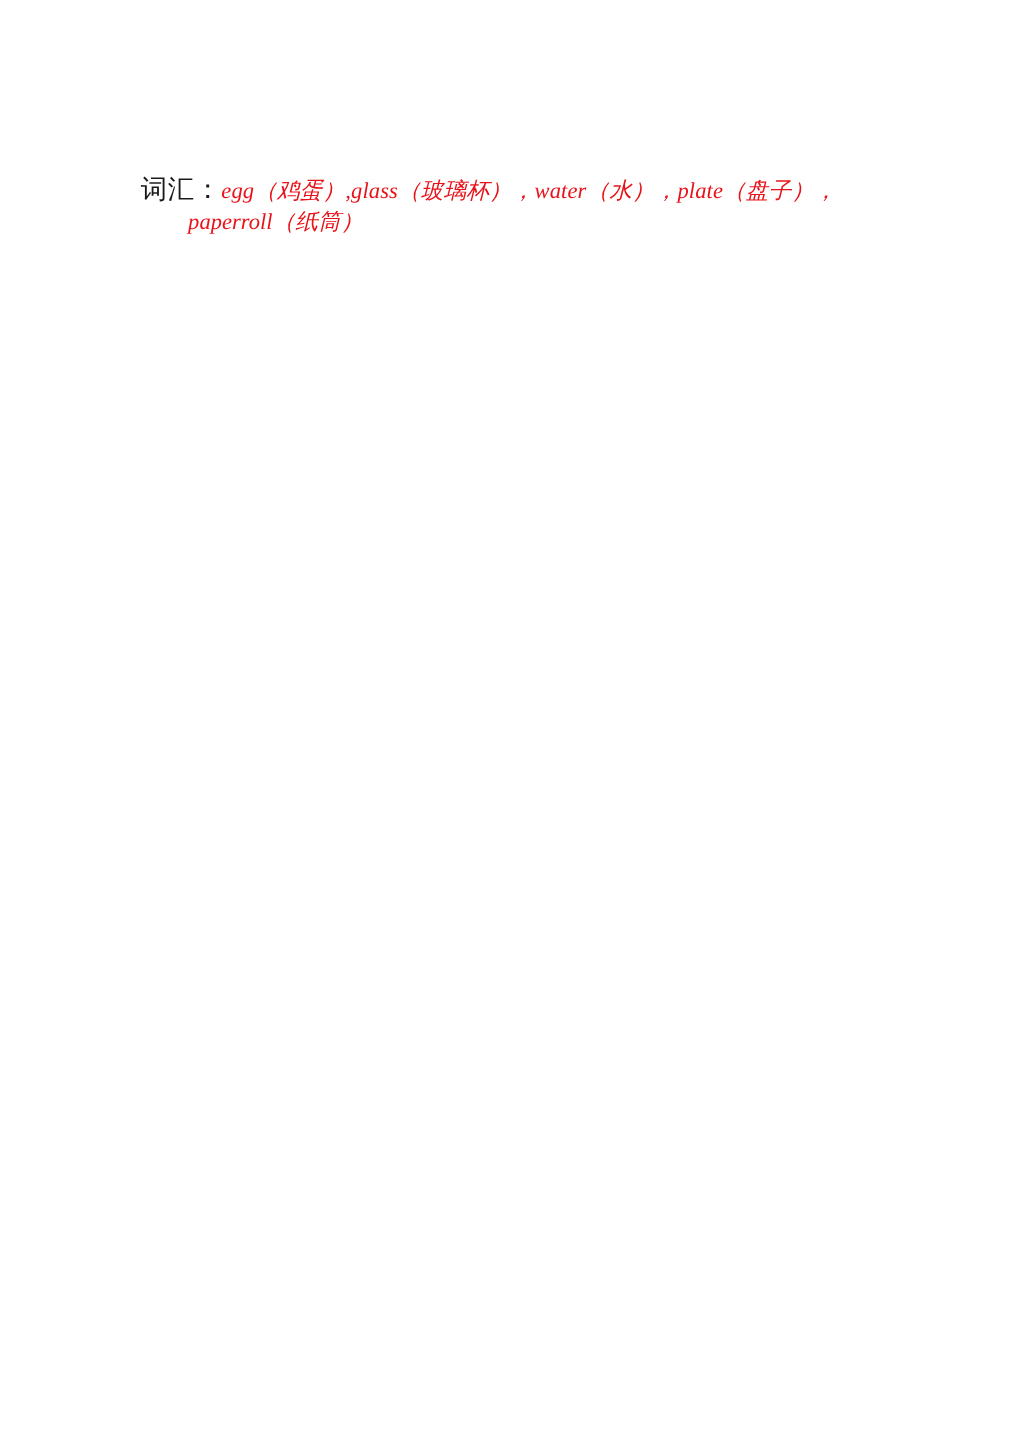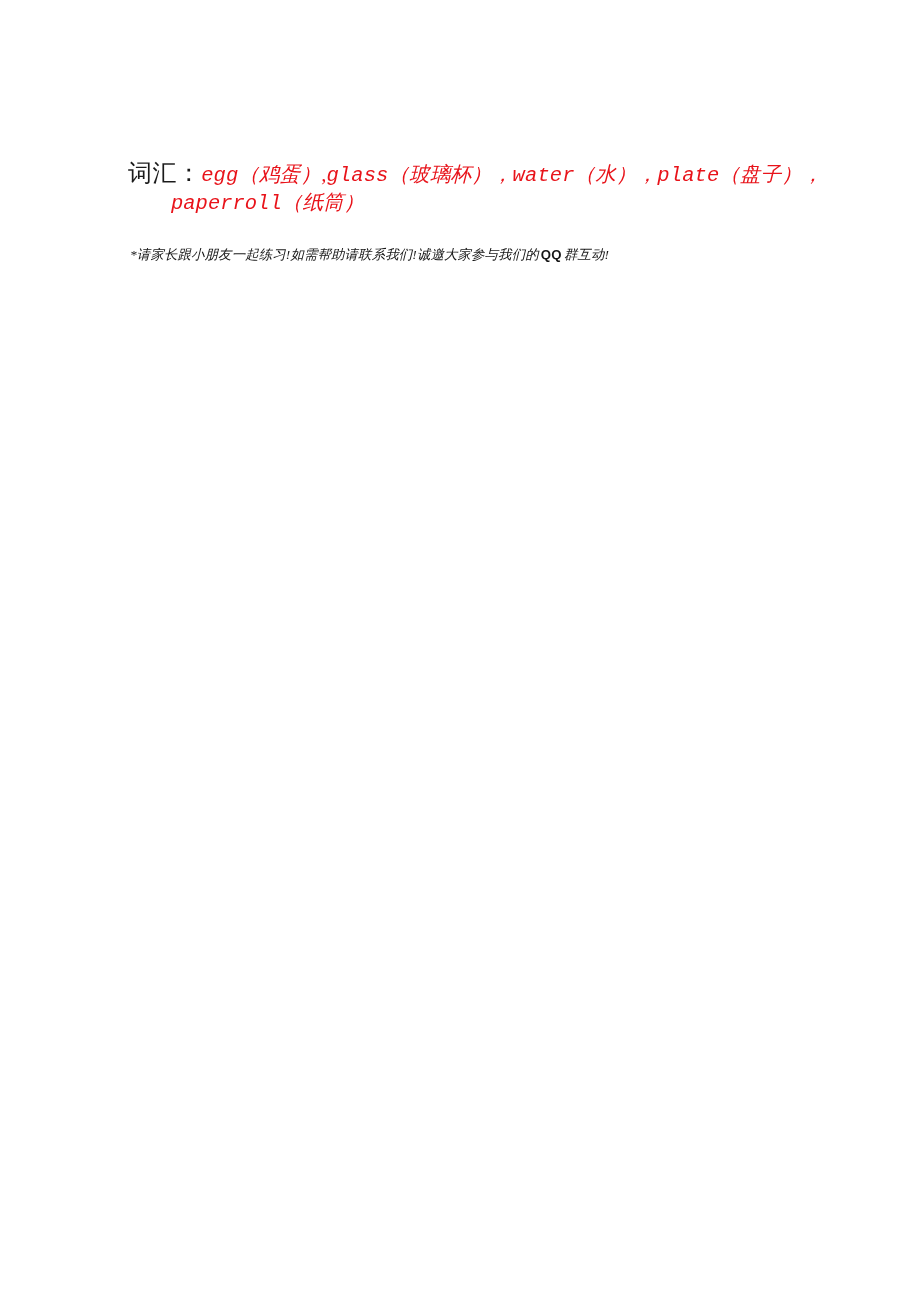--- a/index.html
+++ b/index.html
@@ -38,21 +38,21 @@
     color: #1a1a1a;
     font-family: "Liberation Serif", "DejaVu Serif", serif;
     font-style: normal;
     font-size: 24px;
     letter-spacing: 0.4px;
   }
 
   .vocab-term {
     color: #e8131a;
     font-style: italic;
-    font-family: Liberation Mono, monospace;
+    font-family: Liberation Serif, serif;
   }
 
   .vocab-gloss {
     color: #e8131a;
     font-style: italic;
     font-family: Liberation Mono, monospace;
     letter-spacing: 0.2px;
   }
 
   .vocab-sep {
@@ -110,19 +110,16 @@
     <div class="vocab-line">
       <span class="vocab-label">词汇：</span><span class="vocab-term">egg</span><span class="vocab-gloss">（鸡蛋）</span><span class="vocab-sep">,</span><span class="vocab-term">glass</span><span class="vocab-gloss">（玻璃杯）</span><span class="vocab-sep">，</span><span class="vocab-term">water</span><span class="vocab-gloss">（水）</span><span class="vocab-sep">，</span><span class="vocab-term">plate</span><span class="vocab-gloss">（盘子）</span><span class="vocab-sep">，</span>
     </div>
 
     <div class="vocab-line-2">
       <span class="vocab-term">paperroll</span><span class="vocab-gloss">（纸筒）</span>
     </div>
 
   </div>
 
-  <div class="footnote">
-    <span>*请家长跟小朋友一起练习!如需帮助请联系我们!诚邀大家参与我们的</span><span class="footnote-qq">QQ</span><span>群互动!</span>
-  </div>
 
   <div class="page-body-empty"></div>
 
 </div>
 
 </body></html>

